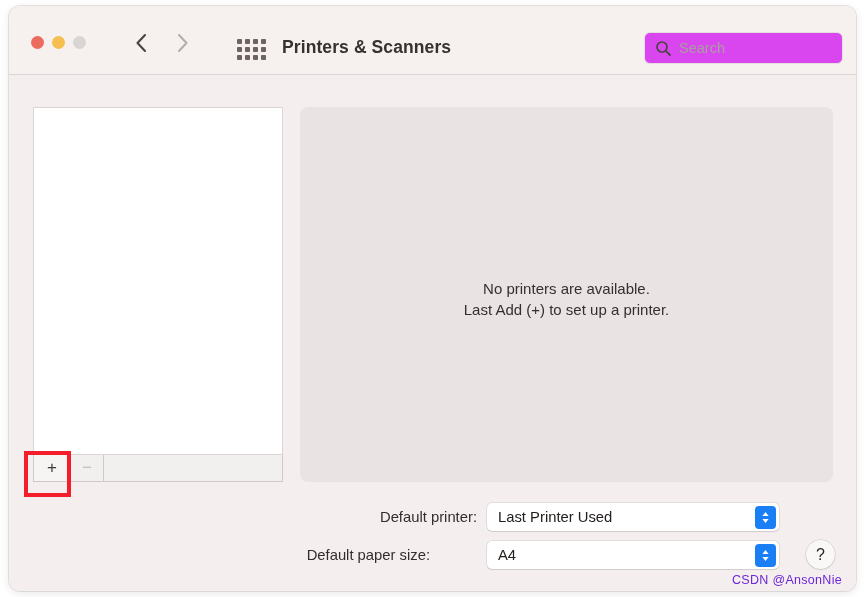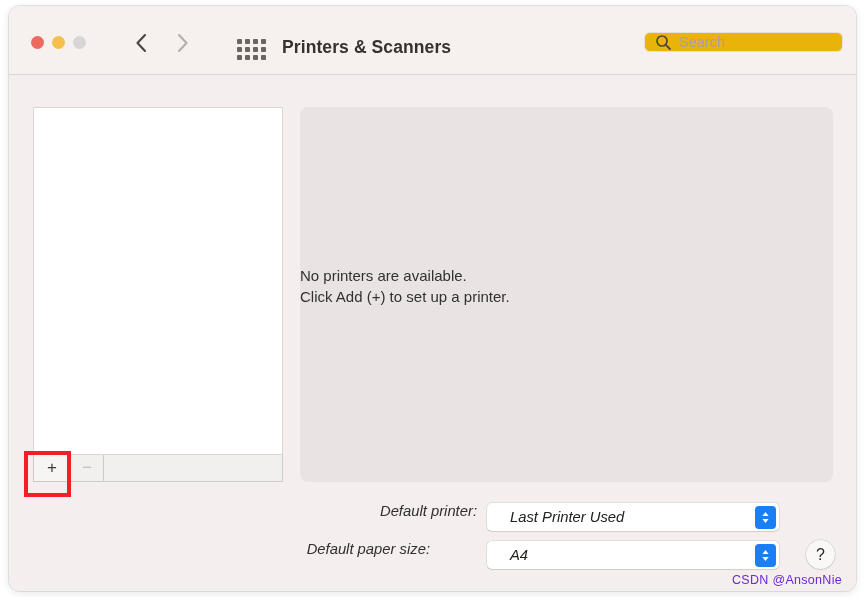--- a/index.html
+++ b/index.html
@@ -92,24 +92,24 @@
     font-weight: bold;
     color: #38322f;
     letter-spacing: 0.1px;
   }
 
   #search-box {
     position: absolute;
     left: 635px;
     top: 26px;
     width: 199px;
-    height: 20px;
+    height: 32px;
     border: 1px solid #e6dfde;
     border-radius: 6px;
-    background: #eab308;
+    background: #d946ef;
     box-sizing: border-box;
     display: flex;
     align-items: center;
     padding-left: 10px;
   }
   #search-box .mag { width: 17px; height: 17px; margin-right: 7px; flex: none; }
   #search-input {
     border: none;
     outline: none;
     background: transparent;
@@ -190,34 +190,34 @@
     top: 32px;
     width: 533px;
     height: 375px;
     background: #e9e4e3;
     border-radius: 8px;
   }
 
   #empty-message {
     position: absolute;
     left: 0;
-    top: 158px;
+    top: 171px;
     width: 533px;
-    text-align: left;
+    text-align: center;
     font-size: 15px;
     line-height: 21px;
     color: #33302e;
   }
   #empty-message div { white-space: nowrap; }
 
   
   .form-row {
     position: absolute;
     display: flex;
-    font-style: italic;
+    align-items: center;
   }
   #row-default-printer { left: 0px; top: 428px; width: 770px; justify-content: flex-end; }
   #row-paper-size      { left: 0px; top: 466px; width: 770px; justify-content: flex-end; gap: 47px; }
 
   .form-label {
     font-size: 14.8px;
     color: #322e2c;
     margin-right: 10px;
     white-space: nowrap;
   }
@@ -229,21 +229,21 @@
     background: #ffffff;
     border-radius: 5px;
     box-shadow: 0 0 0 0.5px rgba(0,0,0,0.14), 0 1px 1px rgba(0,0,0,0.08);
     display: flex;
     align-items: center;
     box-sizing: border-box;
   }
   .popup-value {
     font-size: 14.8px;
     color: #23201e;
-    padding-left: 23px;
+    padding-left: 11px;
     white-space: nowrap;
   }
   .popup-stepper {
     position: absolute;
     right: 3px;
     top: 2.5px;
     width: 21px;
     height: 23px;
     background: #1a7ef5;
     border-radius: 4px;
@@ -341,21 +341,21 @@
       <div class="tb-btn add">+</div>
       <div class="tb-btn minus">−</div>
       <div class="tb-rest"></div>
     </div>
 
     <div id="add-highlight"></div>
 
     <div id="detail-panel">
       <div id="empty-message">
         <div>No printers are available.</div>
-        <div>Click Add (+) to set up a printer.</div>
+        <div>Last Add (+) to set up a printer.</div>
       </div>
     </div>
 
     <div class="form-row" id="row-default-printer">
       <span class="form-label">Default printer:</span>
       <div class="popup">
         <span class="popup-value">Last Printer Used</span>
         <span class="popup-stepper">
           <svg width="11" height="15" viewBox="0 0 11 15">
             <path d="M5.5 2 L8.6 6 L2.4 6 Z" fill="#ffffff"></path>

